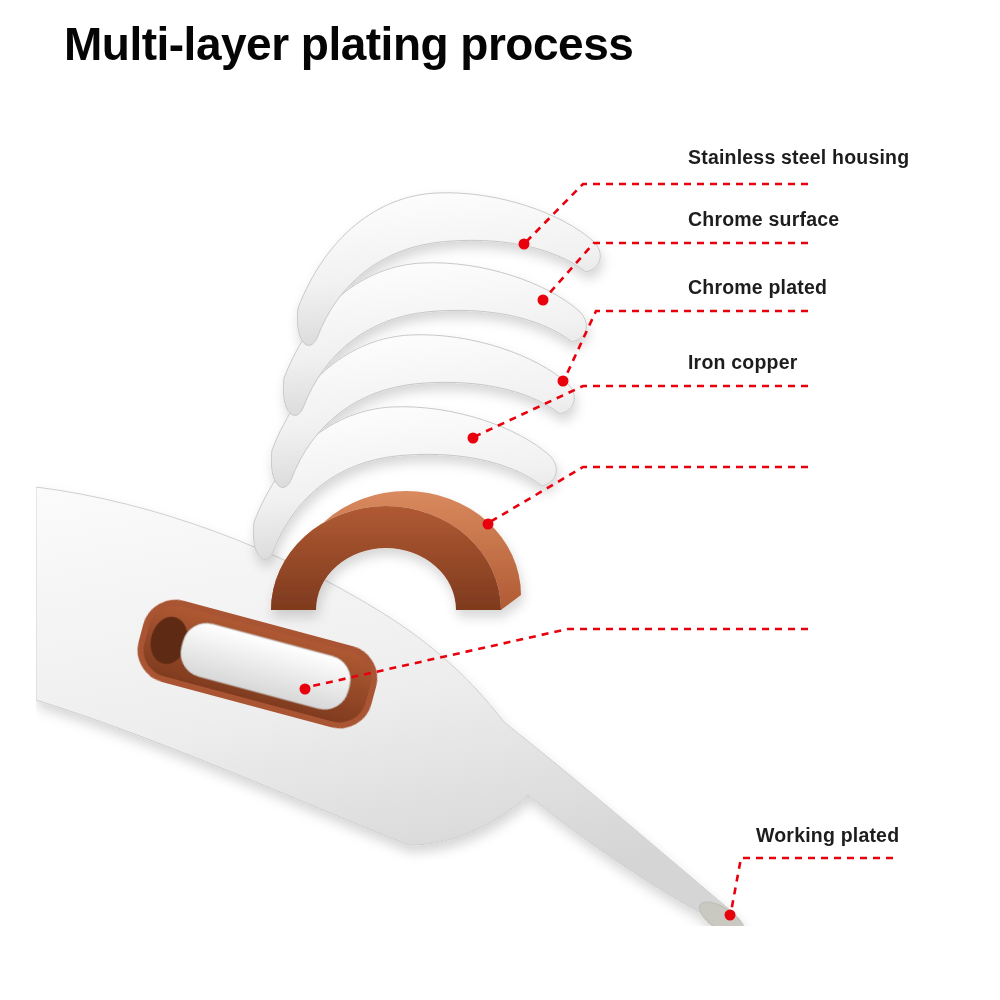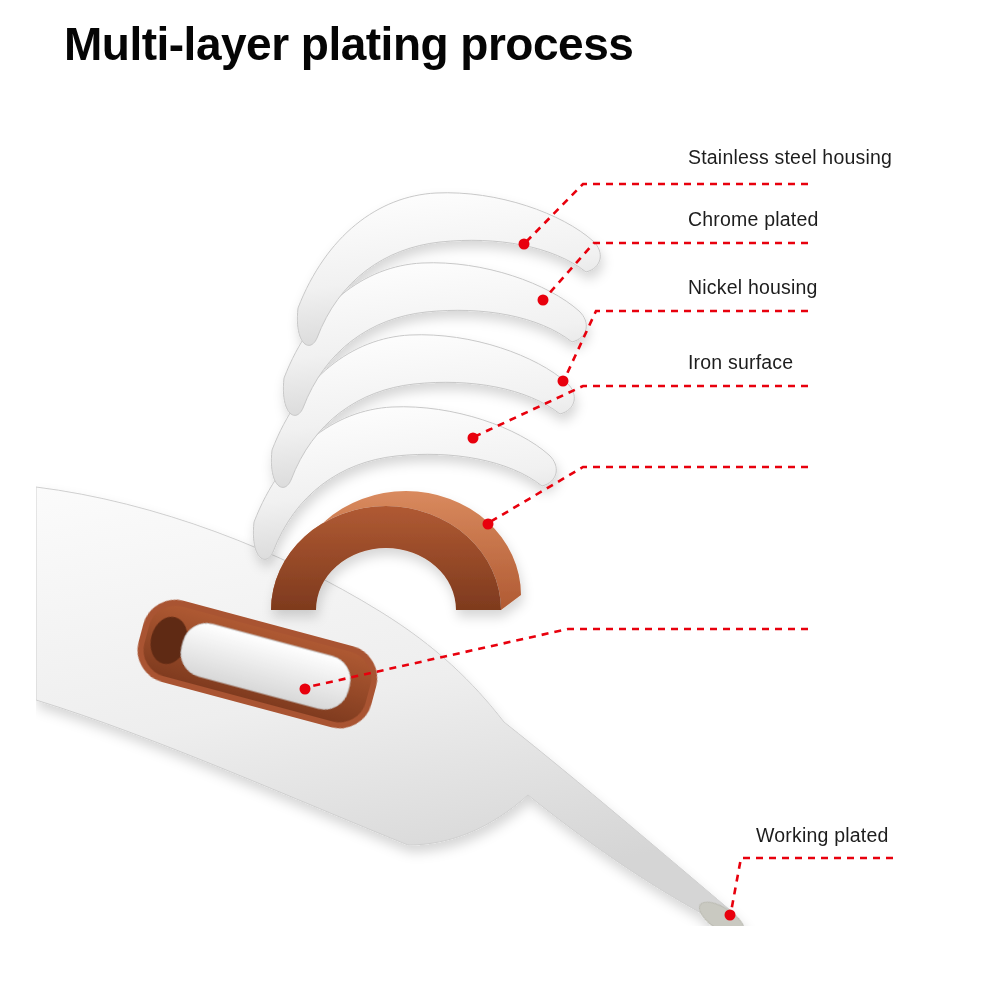--- a/index.html
+++ b/index.html
@@ -10,21 +10,21 @@
   }
   header{position:absolute;left:28px;top:18px;}
   h1{
     margin:0;font-size:46px;line-height:1.15;font-weight:800;color:#050505;letter-spacing:-0.5px;
   }
   .subtitle{
     margin:6px 0 0 2px;font-size:27px;font-weight:400;color:#141414;letter-spacing:0.1px;
   }
   .illustration{position:absolute;left:0;top:0;}
   .callout-label{
-    position:absolute;font-size:19.5px;font-weight:400;color:#1d1d1d;
+    position:absolute;font-size:19.5px;font-weight:700;color:#1d1d1d;
     letter-spacing:0.2px;white-space:nowrap;
   }
   .lbl-0{left:652px;top:146px;}
   .lbl-1{left:652px;top:208px;}
   .lbl-2{left:652px;top:276px;}
   .lbl-3{left:652px;top:351px;}
   .lbl-4{left:652px;top:432px;}
   .lbl-5{left:652px;top:593px;}
   .lbl-6{left:720px;top:824px;}
 </style>
@@ -114,18 +114,18 @@
       <circle cx="507" cy="300" r="5.5"></circle>
       <circle cx="527" cy="381" r="5.5"></circle>
       <circle cx="437" cy="438" r="5.5"></circle>
       <circle cx="452" cy="524" r="5.5"></circle>
       <circle cx="269" cy="689" r="5.5"></circle>
       <circle cx="694" cy="915" r="5.5"></circle>
     </g>
   </svg>
 
   <div class="callout-label lbl-0">Stainless steel housing</div>
-  <div class="callout-label lbl-1">Chrome plated</div>
-  <div class="callout-label lbl-2">Nickel housing</div>
-  <div class="callout-label lbl-3">Iron surface</div>
+  <div class="callout-label lbl-1">Chrome surface</div>
+  <div class="callout-label lbl-2">Chrome plated</div>
+  <div class="callout-label lbl-3">Iron copper</div>
   <div class="callout-label lbl-6">Working plated</div>
 
 </div>
 
 </body></html>

